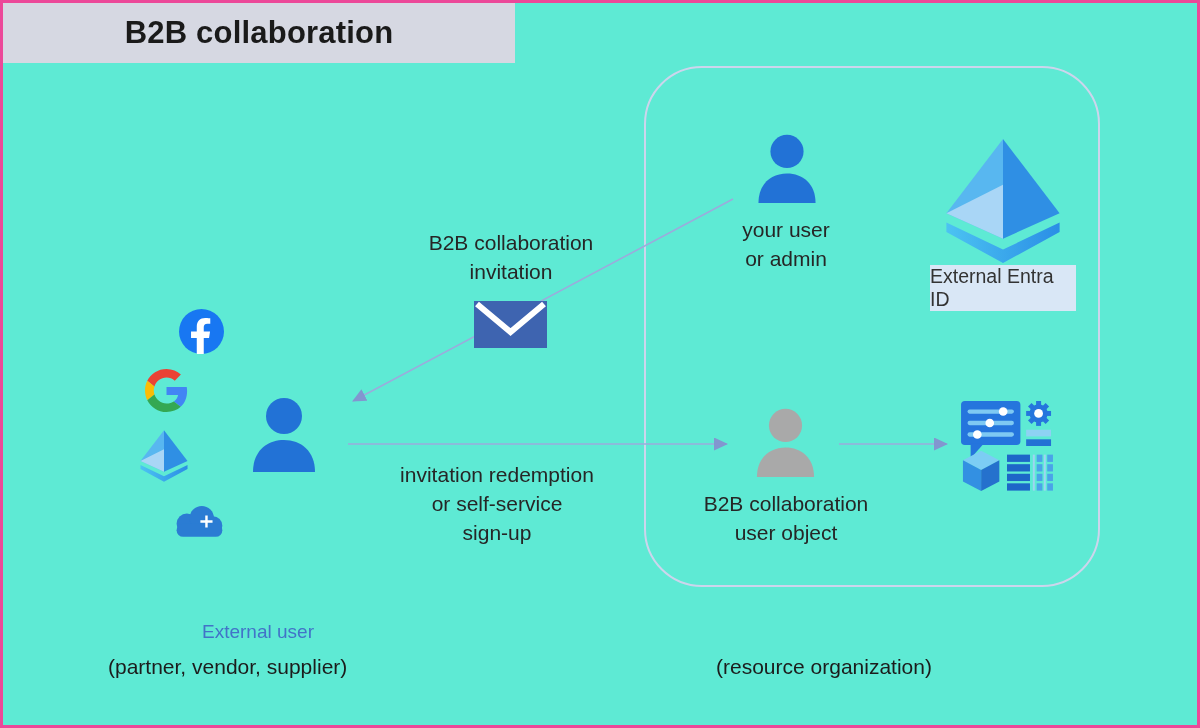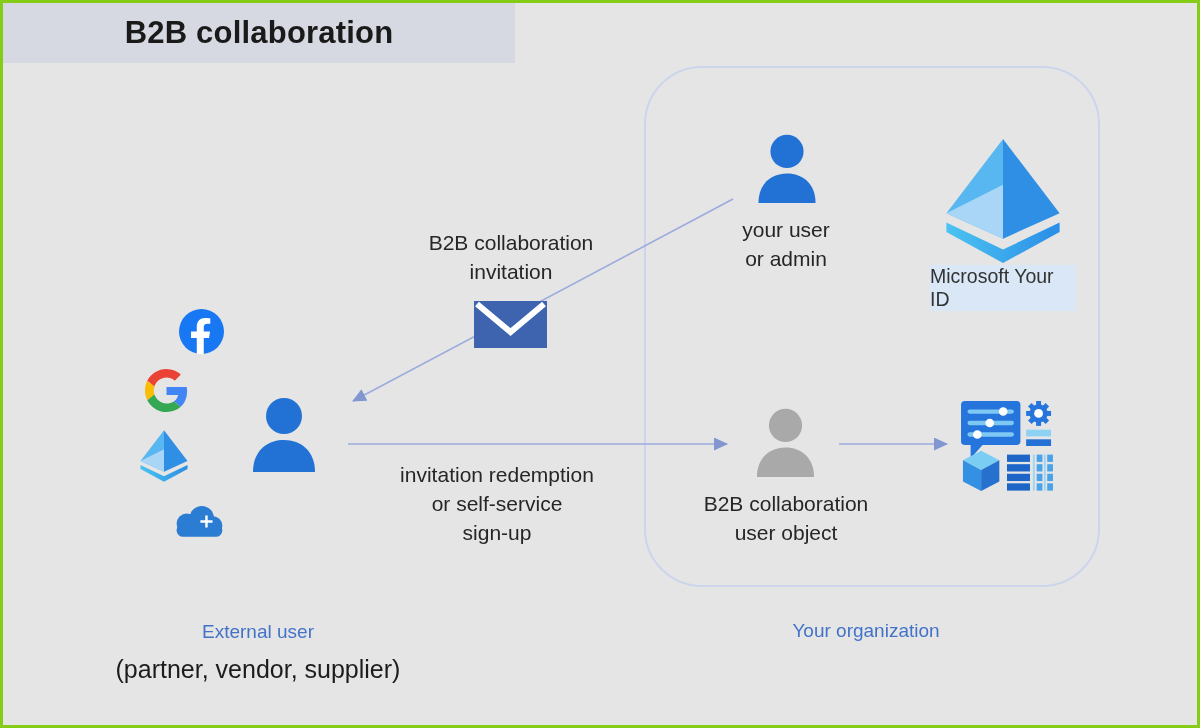--- a/index.html
+++ b/index.html
@@ -1,19 +1,19 @@
 <!DOCTYPE html>
 <html><head>
 <meta charset="utf-8">
 <style>
   * { margin:0; padding:0; box-sizing:border-box; }
   body { background:#ffffff; font-family:"Liberation Sans", sans-serif; }
   .canvas {
-    position:relative; width:1200px; height:728px; background:#e5e5e5;
-    border:3px solid #84cc16; overflow:hidden;
+    position:relative; width:1200px; height:728px; background:#5eead4;
+    border:3px solid #ec4899; overflow:hidden;
   }
   .banner {
     position:absolute; left:0; top:0; width:512px; height:60px;
     background:#d6d8e2; display:flex; align-items:center; justify-content:center;
   }
   .banner-title { font-size:31px; font-weight:700; color:#1a1a1a; letter-spacing:.2px; }
   .abs { position:absolute; }
   .lbl {
     position:absolute; text-align:center; color:#262626; font-size:21px;
     line-height:1.38; white-space:pre-line;
@@ -21,21 +21,21 @@
   .org-box {
     position:absolute; left:641px; top:63px; width:456px; height:521px;
     border:2px solid #ccd5ec; border-radius:58px; background:transparent;
   }
   .entra-badge {
     position:absolute; left:927px; top:262px; width:146px; height:46px;
     background:#d9e7f6; display:flex; align-items:center; justify-content:center;
     font-size:19.5px; color:#333;
   }
   .footer-title { position:absolute; text-align:center; font-size:19px; color:#4273c8; }
-  .footer-sub { position:absolute; text-align:center; font-size:25px; color:#1c1c1c; }
+  .footer-sub { position:absolute; font-size:21px; color:#1c1c1c; }
   svg { display:block; }
   .overlay { position:absolute; left:0; top:0; pointer-events:none; }
 </style>
 </head>
 <body>
 
 <div class="canvas">
 
   <div class="org-box"></div>
 
@@ -116,21 +116,21 @@
           <stop offset="1" stop-color="#2a8ee6"></stop>
       </linearGradient>
     </defs>
     <polygon points="50,0 8,55 50,74" fill="#58b7f0"></polygon>
     <polygon points="50,0 92,55 50,74" fill="#2f8fe4"></polygon>
     <polygon points="8,55 50,74 50,34" fill="#a9d6f6"></polygon>
     <polygon points="8,62 50,82 92,62 92,69 50,92 8,69" fill="url(#baseGrad2)"></polygon>
   </svg>
 
   <div class="entra-badge">
-    <span>Microsoft Your ID</span>
+    <span>External Entra ID</span>
   </div>
 
   <svg class="abs" style="left:958px; top:398px;" width="92" height="90" viewBox="0 0 96 94">
 
     <g>
       <rect x="0" y="0" width="62" height="46" rx="4" fill="#2575dd"></rect>
       <polygon points="10,44 24,44 10,60" fill="#2575dd"></polygon>
       <g stroke="#7ec9f3" stroke-width="4.5" stroke-linecap="round">
         <line x1="9" y1="11" x2="53" y2="11"></line>
         <line x1="9" y1="23" x2="53" y2="23"></line>
@@ -189,15 +189,15 @@
 
   <div class="lbl" style="left:708px; top:213px; width:150px;">your user
 or admin</div>
 
   <div class="lbl" style="left:672px; top:487px; width:222px;">B2B collaboration
 user object</div>
 
   <div class="footer-title" style="left:105px; top:618px; width:300px;">External user</div>
   <div class="footer-sub" style="left:105px; top:652px; width:300px;">(partner, vendor, supplier)</div>
 
-  <div class="footer-title" style="left:713px; top:617px; width:300px;">Your organization</div>
+  <div class="footer-sub" style="left:713px; top:652px; width:300px;">(resource organization)</div>
 
 </div>
 
 </body></html>

